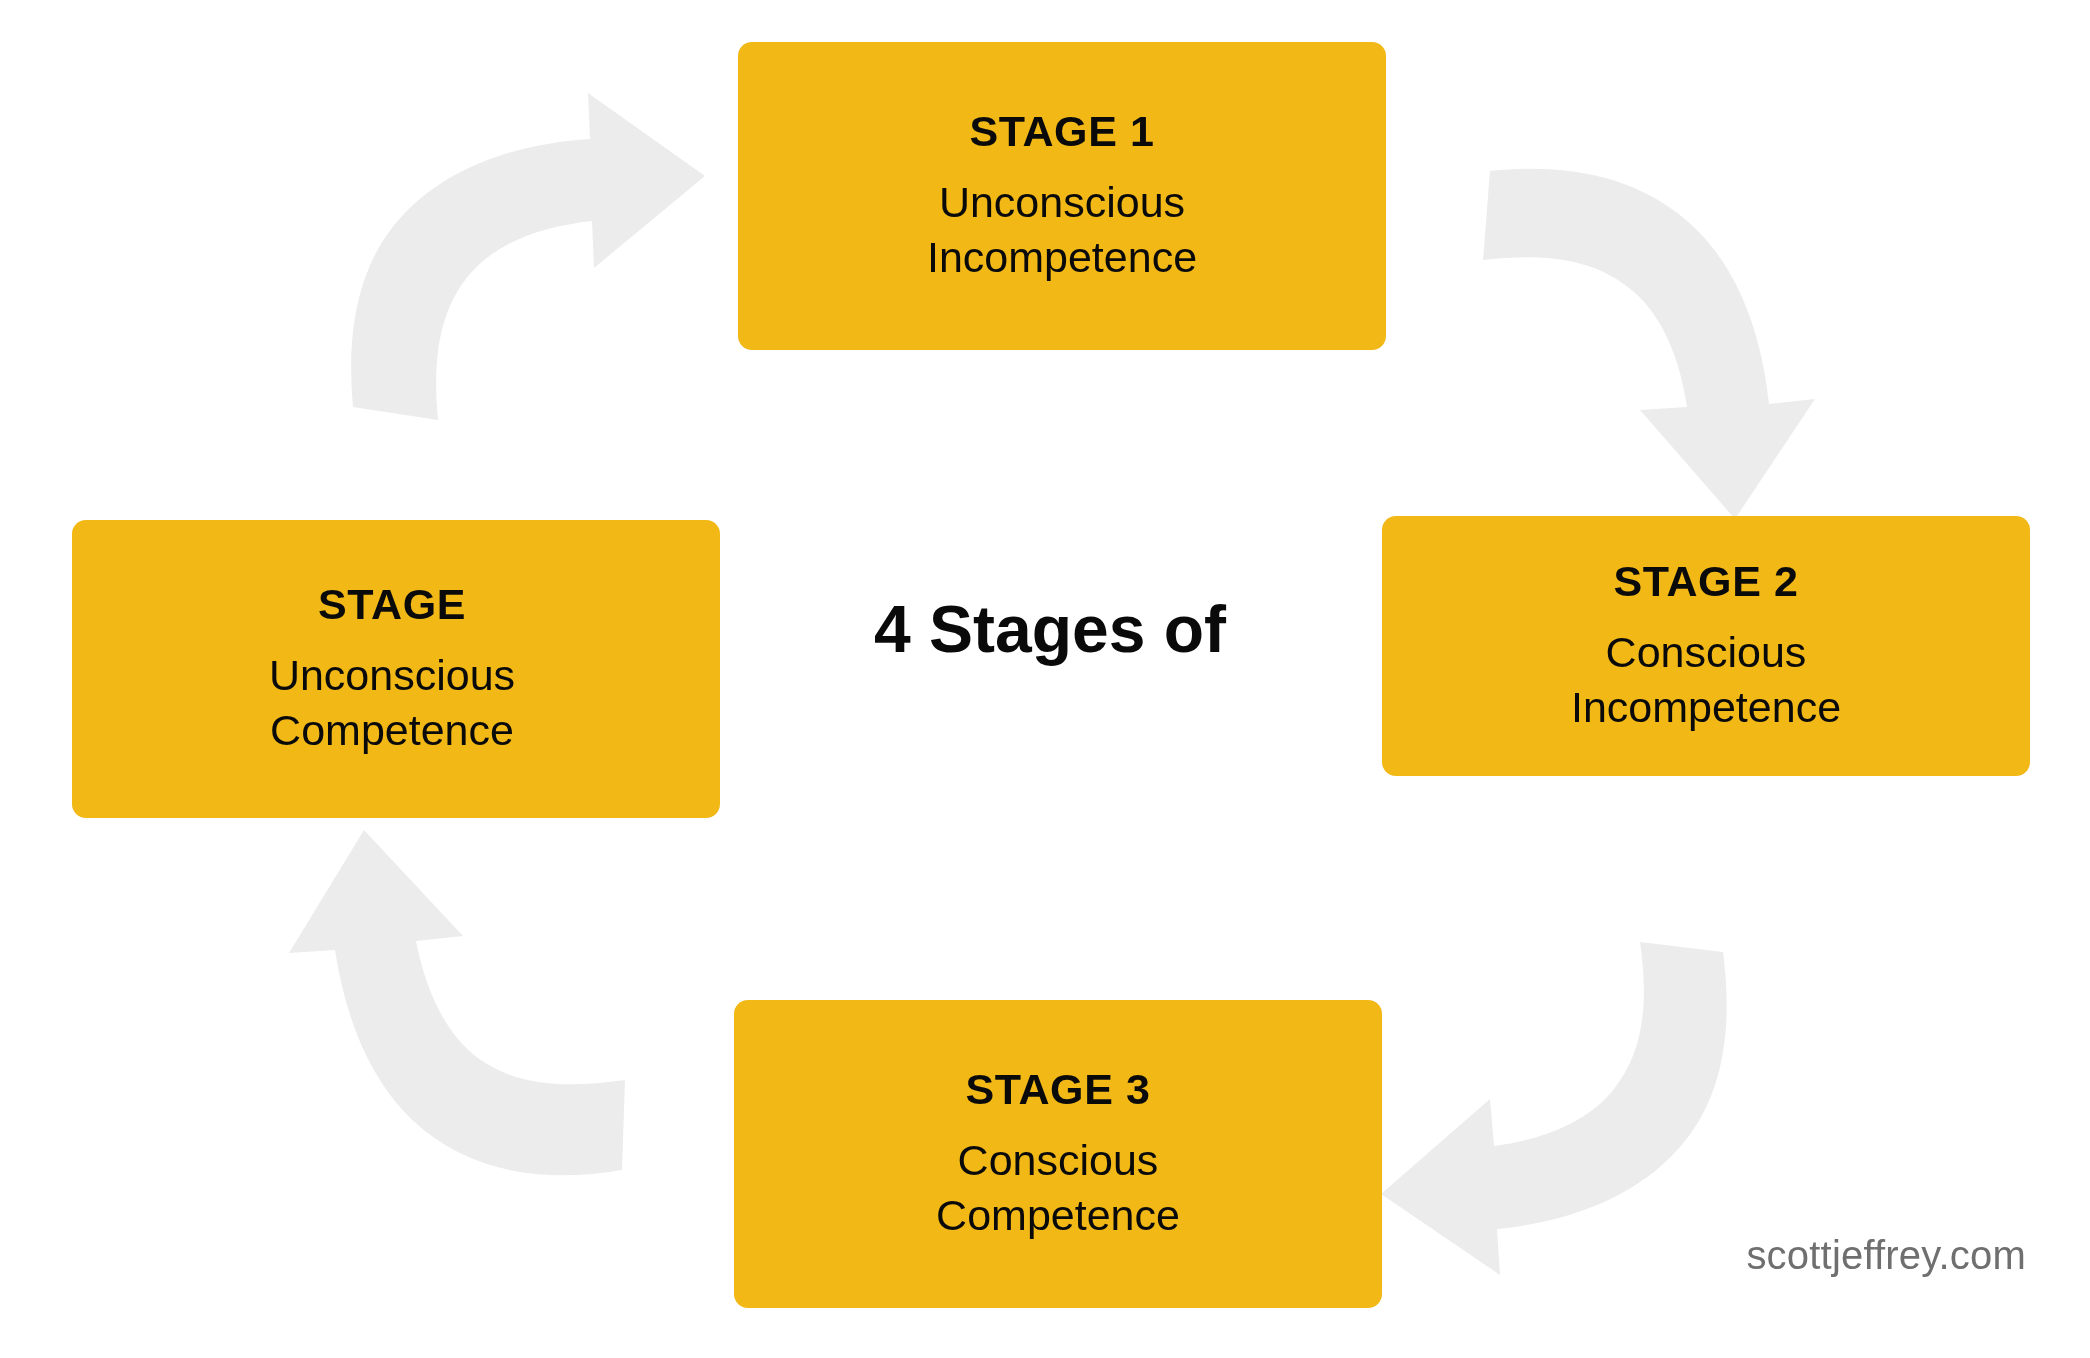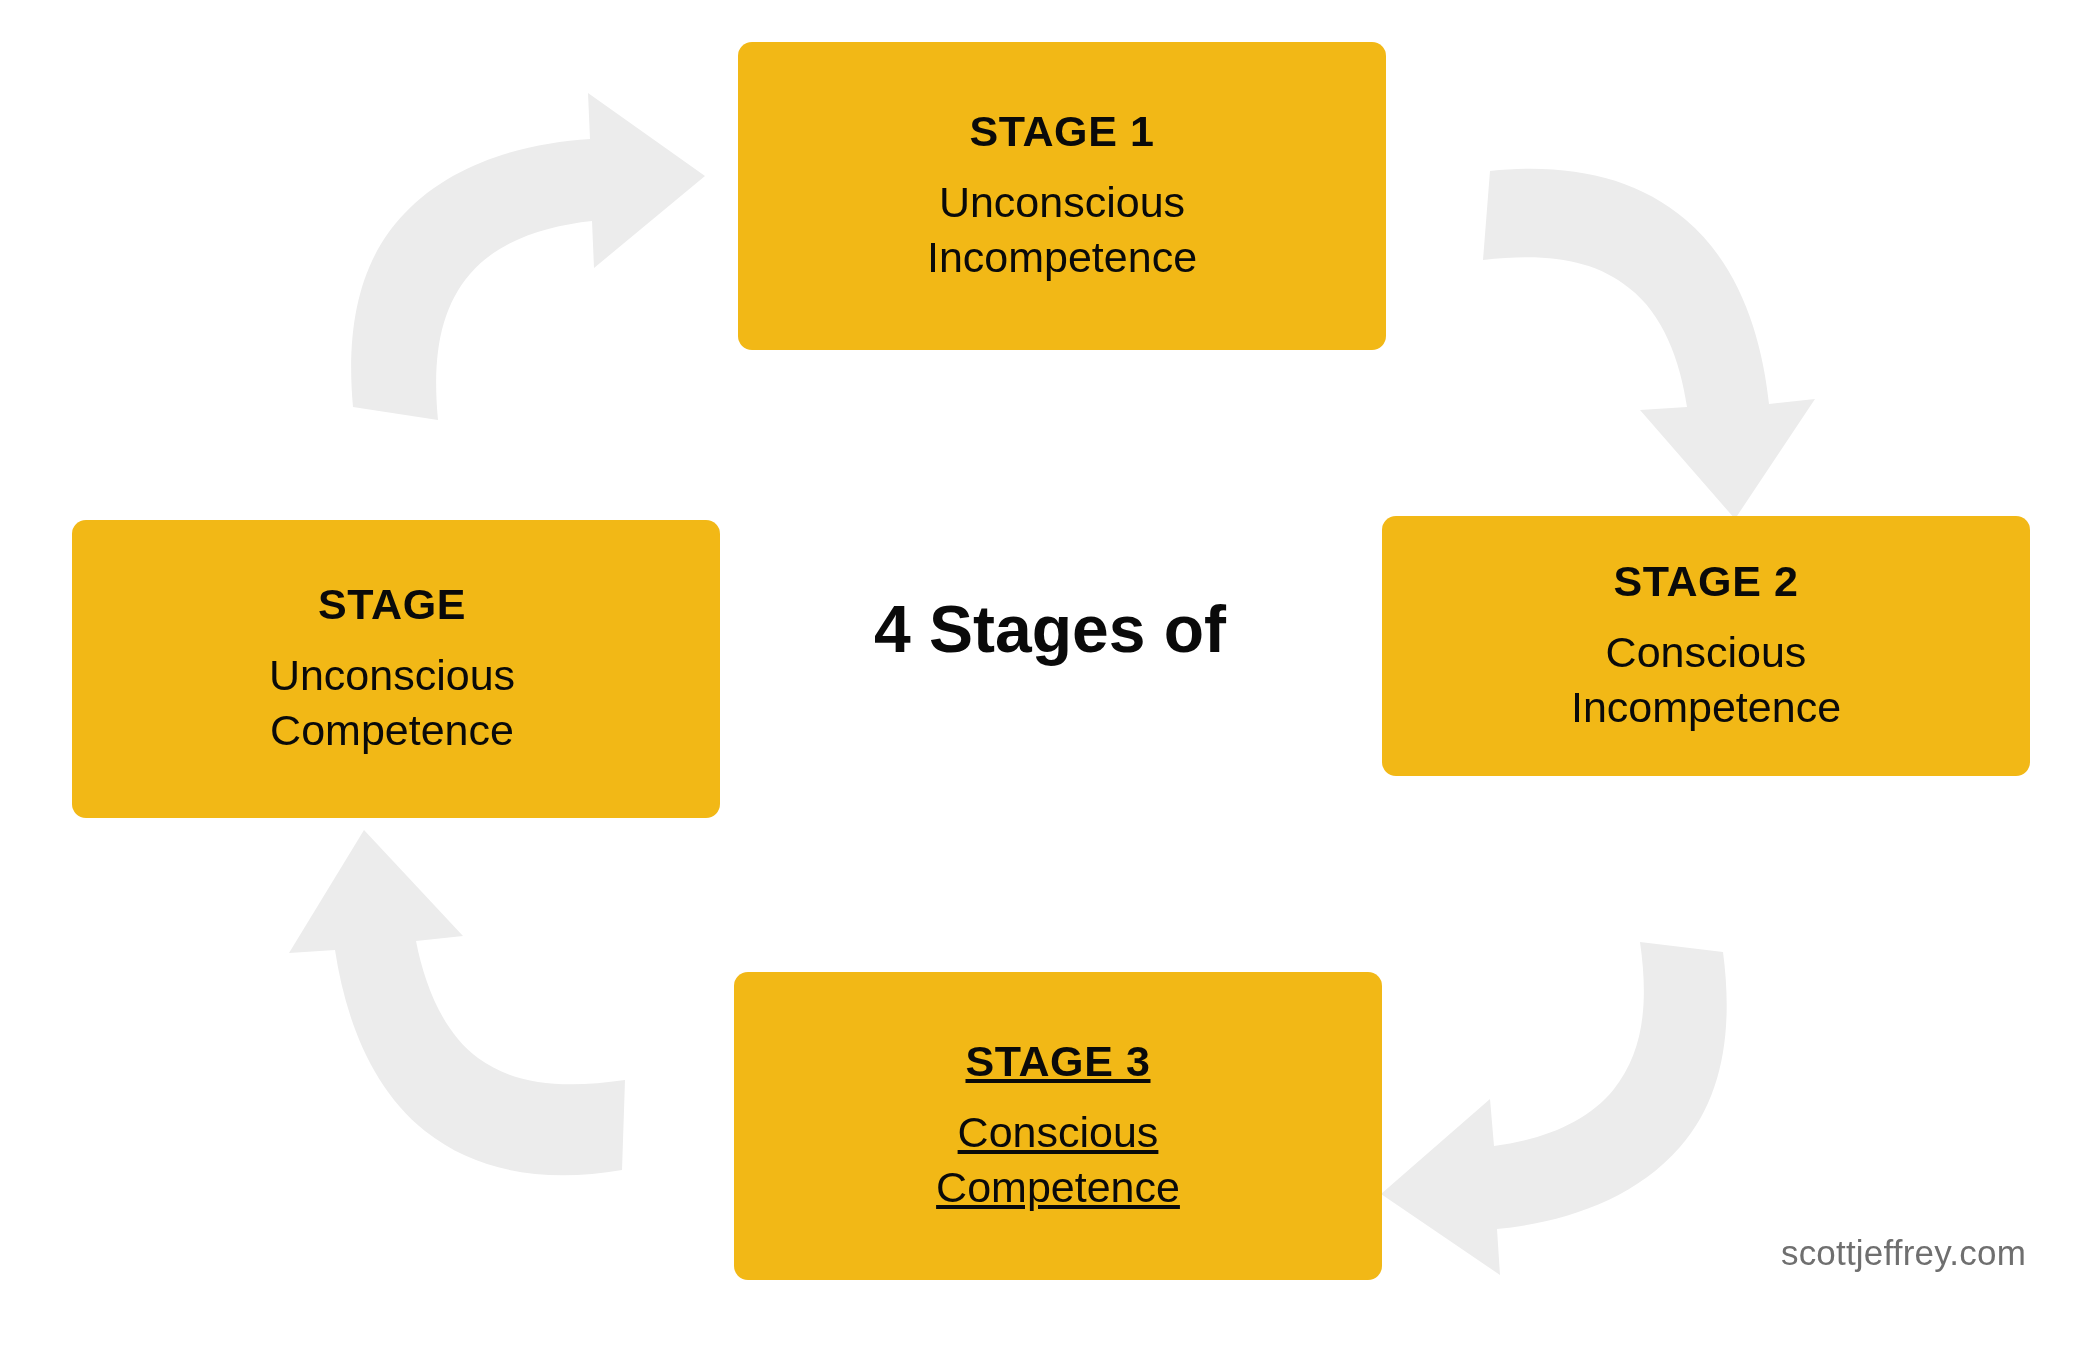--- a/index.html
+++ b/index.html
@@ -72,24 +72,23 @@
   #card-stage-2 {
     left: 1382px;
     top: 516px;
     width: 648px;
     height: 260px;
   }
 
   
   #card-stage-3 {
     left: 734px;
-    top: 972px;
+    top: 1000px;
     width: 648px;
     height: 308px;
-    text-decoration: underline;
   }
 
   
   #card-stage-4 {
     left: 72px;
     top: 520px;
     width: 648px;
     height: 298px;
   }
   
@@ -117,21 +116,21 @@
   }
   #center-title .title-line {
     display: block;
   }
 
   
   #watermark {
     position: absolute;
     right: 64px;
     top: 1233px;
-    font-size: 35px;
+    font-size: 40px;
     font-weight: normal;
     color: #6f6f6f;
     letter-spacing: 0.2px;
   }
 </style>
 </head>
 <body>
 
 <div id="canvas">
 

